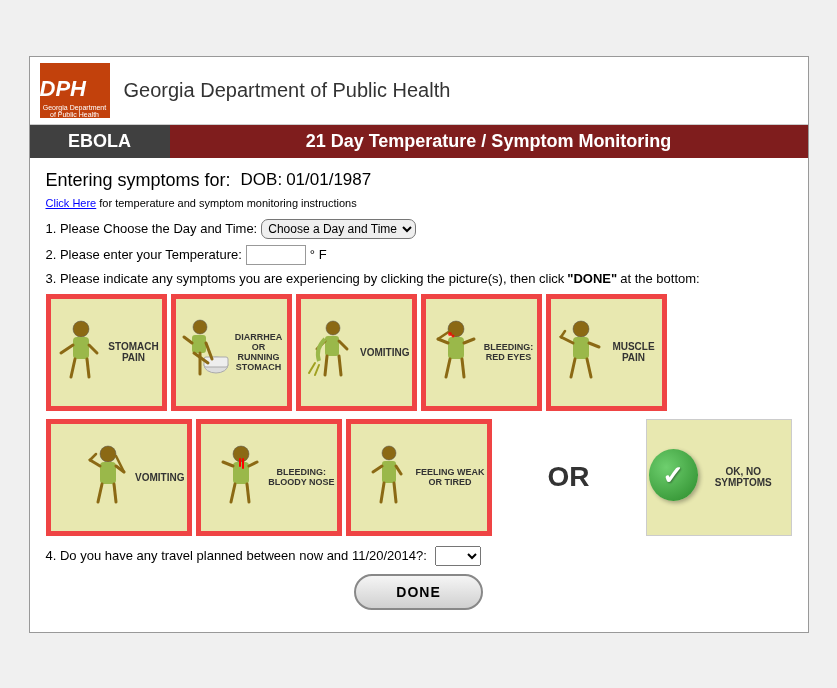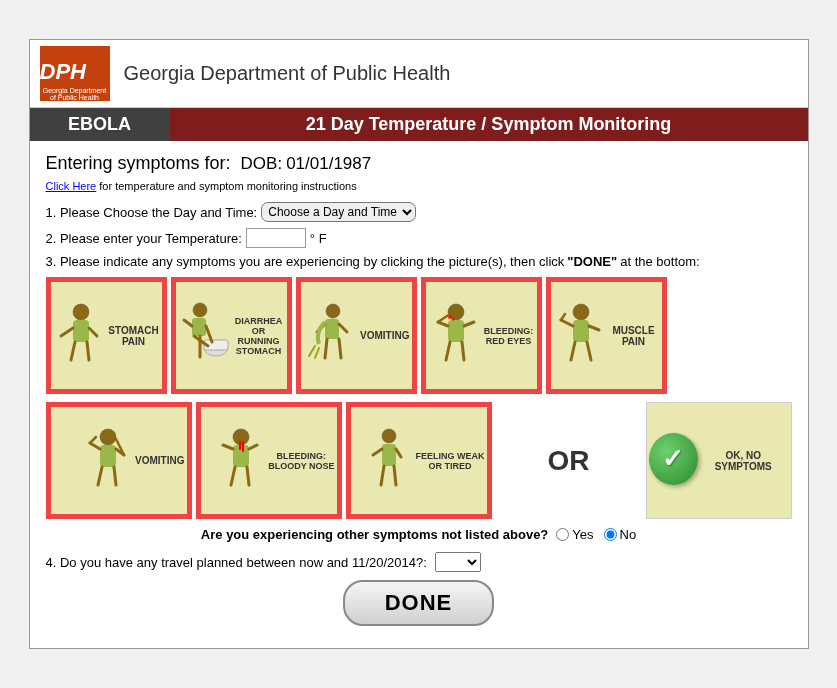--- a/index.html
+++ b/index.html
@@ -28,21 +28,21 @@
     .or-cell { display: flex; align-items: center; justify-content: center; font-size: 28px; font-weight: bold; color: #333; min-height: 90px; }
     .ok-cell { background: #e8e8b0; border: 1px solid #ccc; display: flex; flex-direction: row; align-items: center; justify-content: flex-end; padding: 4px 2px; cursor: pointer; min-height: 90px; text-align: center; font-size: 10px; font-weight: bold; color: #333; }
     .green-check { width: 52px; height: 52px; background: radial-gradient(circle at 35% 35%, #6ecf6e, #2a8a2a); border-radius: 50%; display: flex; align-items: center; justify-content: center; margin-bottom: 4px; box-shadow: 2px 2px 4px rgba(0,0,0,0.3); }
     .green-check::after { content: '✓'; color: #fff; font-size: 26px; font-weight: bold; text-shadow: 1px 1px 2px rgba(0,0,0,0.4); }
     .other-symptoms-row { display: flex; align-items: center; justify-content: center; margin: 6px 0; font-size: 13px; font-weight: bold; }
     .radio-group { margin-left: 8px; display: flex; align-items: center; gap: 10px; }
     .radio-group label { display: flex; align-items: center; gap: 3px; font-weight: normal; cursor: pointer; }
     .travel-row { display: flex; align-items: center; margin: 10px 0 8px 0; font-size: 13px; }
     .travel-row select { margin-left: 8px; font-size: 12px; padding: 1px 2px; }
     .done-row { display: flex; justify-content: center; margin: 8px 0 10px 0; }
-    .done-button { background: linear-gradient(to bottom, #f5f5f5, #d0d0d0); border: 2px solid #888; border-radius: 20px; padding: 8px 40px; font-size: 22px; font-weight: bold; cursor: pointer; letter-spacing: 1px; }
+    .done-button { background: linear-gradient(to bottom, #f5f5f5, #d0d0d0); border: 2px solid #888; border-radius: 20px; padding: 8px 40px; font-size: 14px; font-weight: bold; cursor: pointer; letter-spacing: 1px; }
     .symptom-icon { font-size: 32px; line-height: 1; }
   </style>
 </head>
 <body>
 
 <div class="main-container">
 
   <div class="header-top">
     <div class="logo-box">
       <div>
@@ -231,33 +231,20 @@
       <div class="or-cell">
         <span>OR</span>
       </div>
 
       <div class="ok-cell">
         <div class="green-check"></div>
         <span>OK, NO SYMPTOMS</span>
       </div>
     </div>
 
-    <div class="other-symptoms-row">
-      <span>Are you experiencing other symptoms not listed above?</span>
-      <div class="radio-group">
-        <label>
-          <input type="radio" name="other_symptoms" value="yes" style="">
-          <span>Yes</span>
-        </label>
-        <label>
-          <input type="radio" name="other_symptoms" value="no" checked="" style="">
-          <span>No</span>
-        </label>
-      </div>
-    </div>
 
     <div class="travel-row">
       <span>4. Do you have any travel planned between now and 11/20/2014?:</span>
       <select>
         <option value=""></option>
         <option value="yes">Yes</option>
         <option value="no">No</option>
       </select>
     </div>
 

